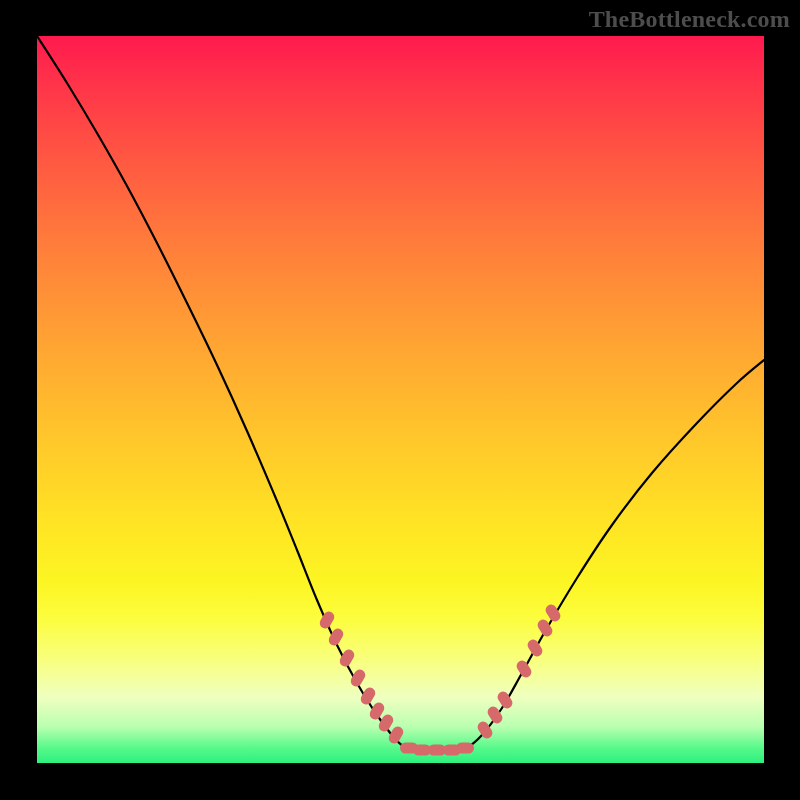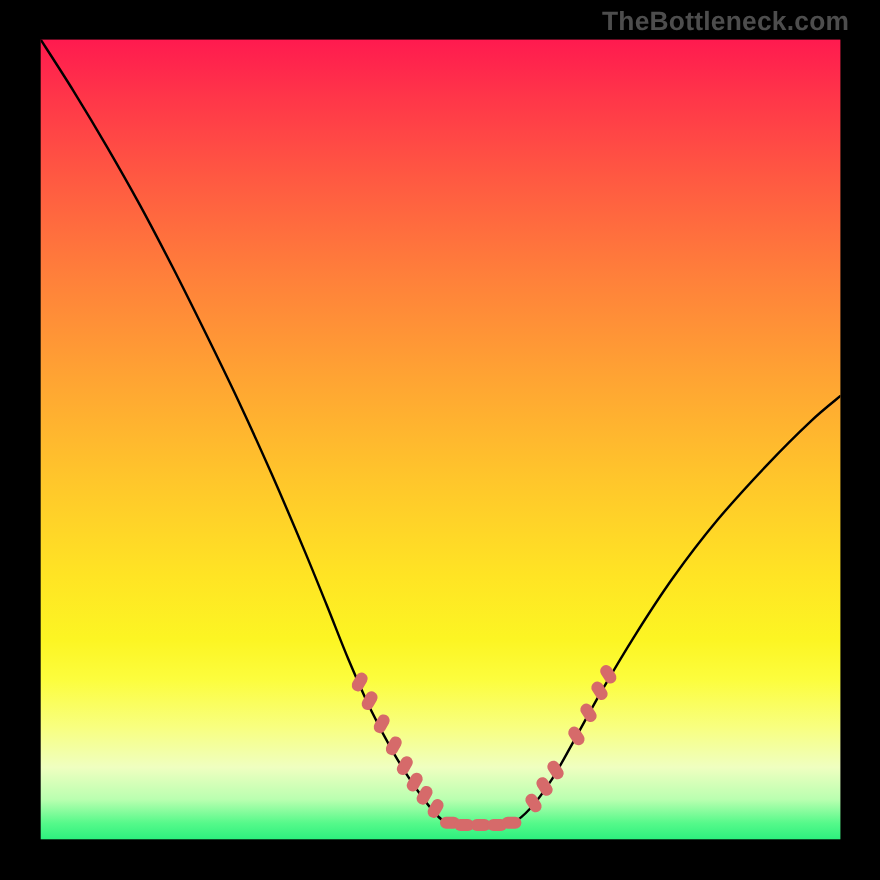--- a/index.html
+++ b/index.html
@@ -30,26 +30,27 @@
       #f8ff80 86%,
       #efffc0 91%,
       #baffb0 95%,
       #55f98a 98%,
       #2df07e 100%
     );
   }
   .watermark {
     position: absolute;
     top: 6px;
-    right: 28px;
+    right: 10px;
     color: #4d4d4d;
     font-size: 24px;
     font-weight: 600;
     letter-spacing: 0.2px;
     z-index: 5;
+    font-family: Liberation Serif, serif;
   }
   svg {
     position: absolute;
     left: 0;
     top: 0;
   }
 </style>
 </head>
 <body>
 

